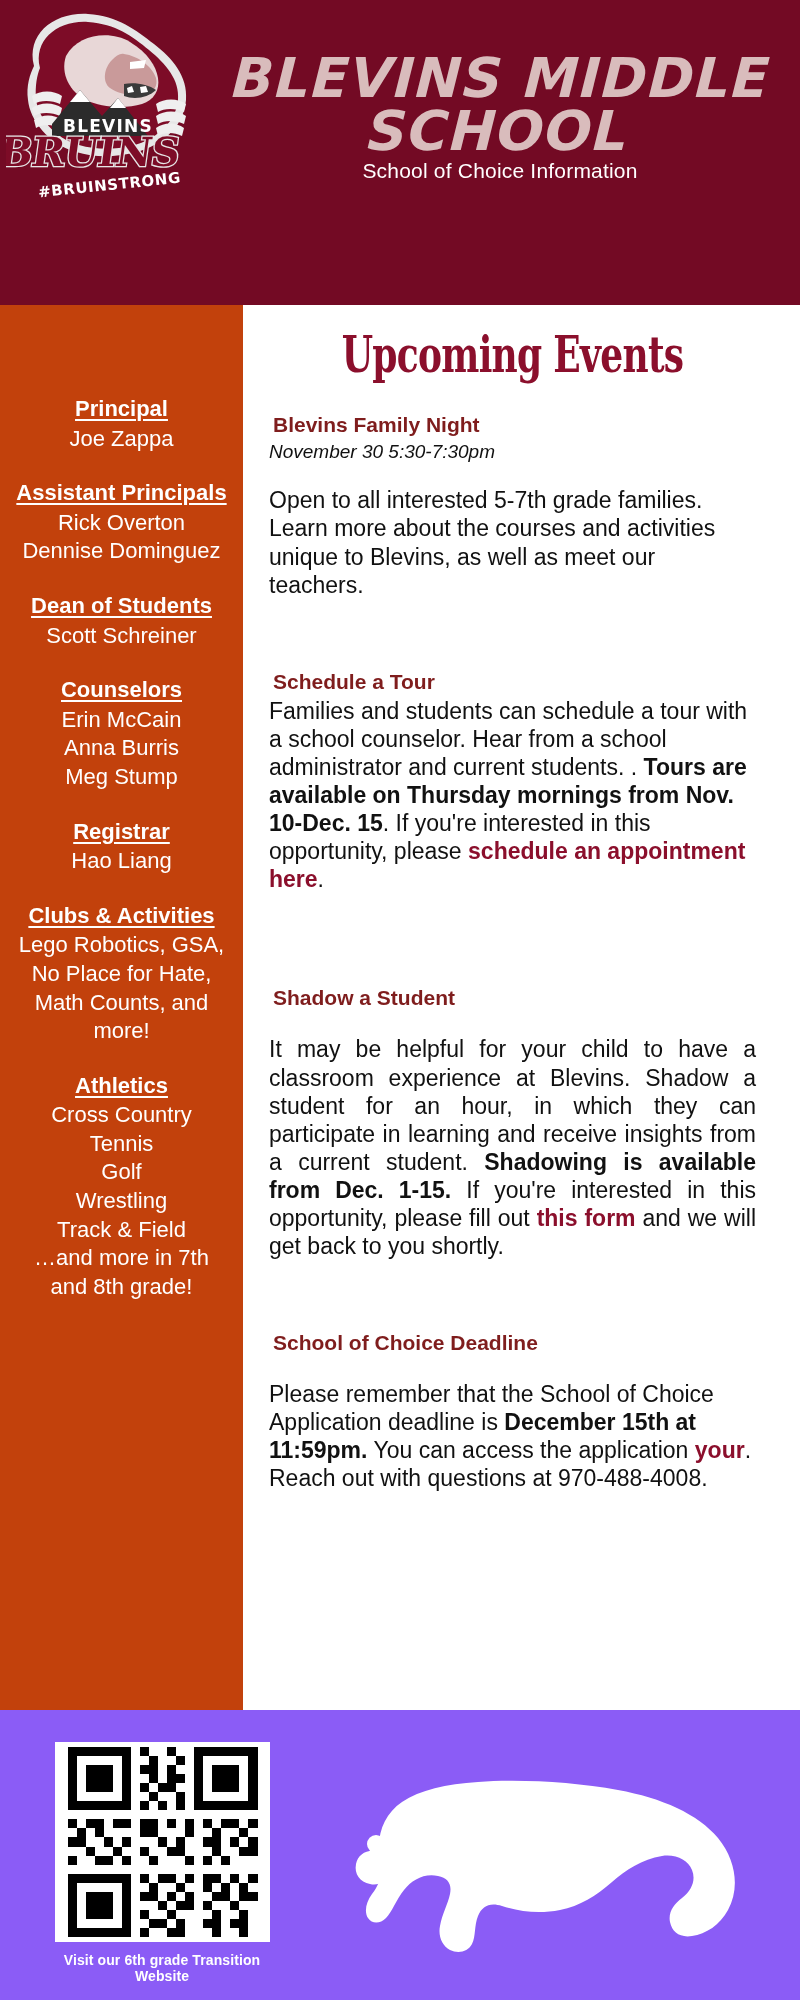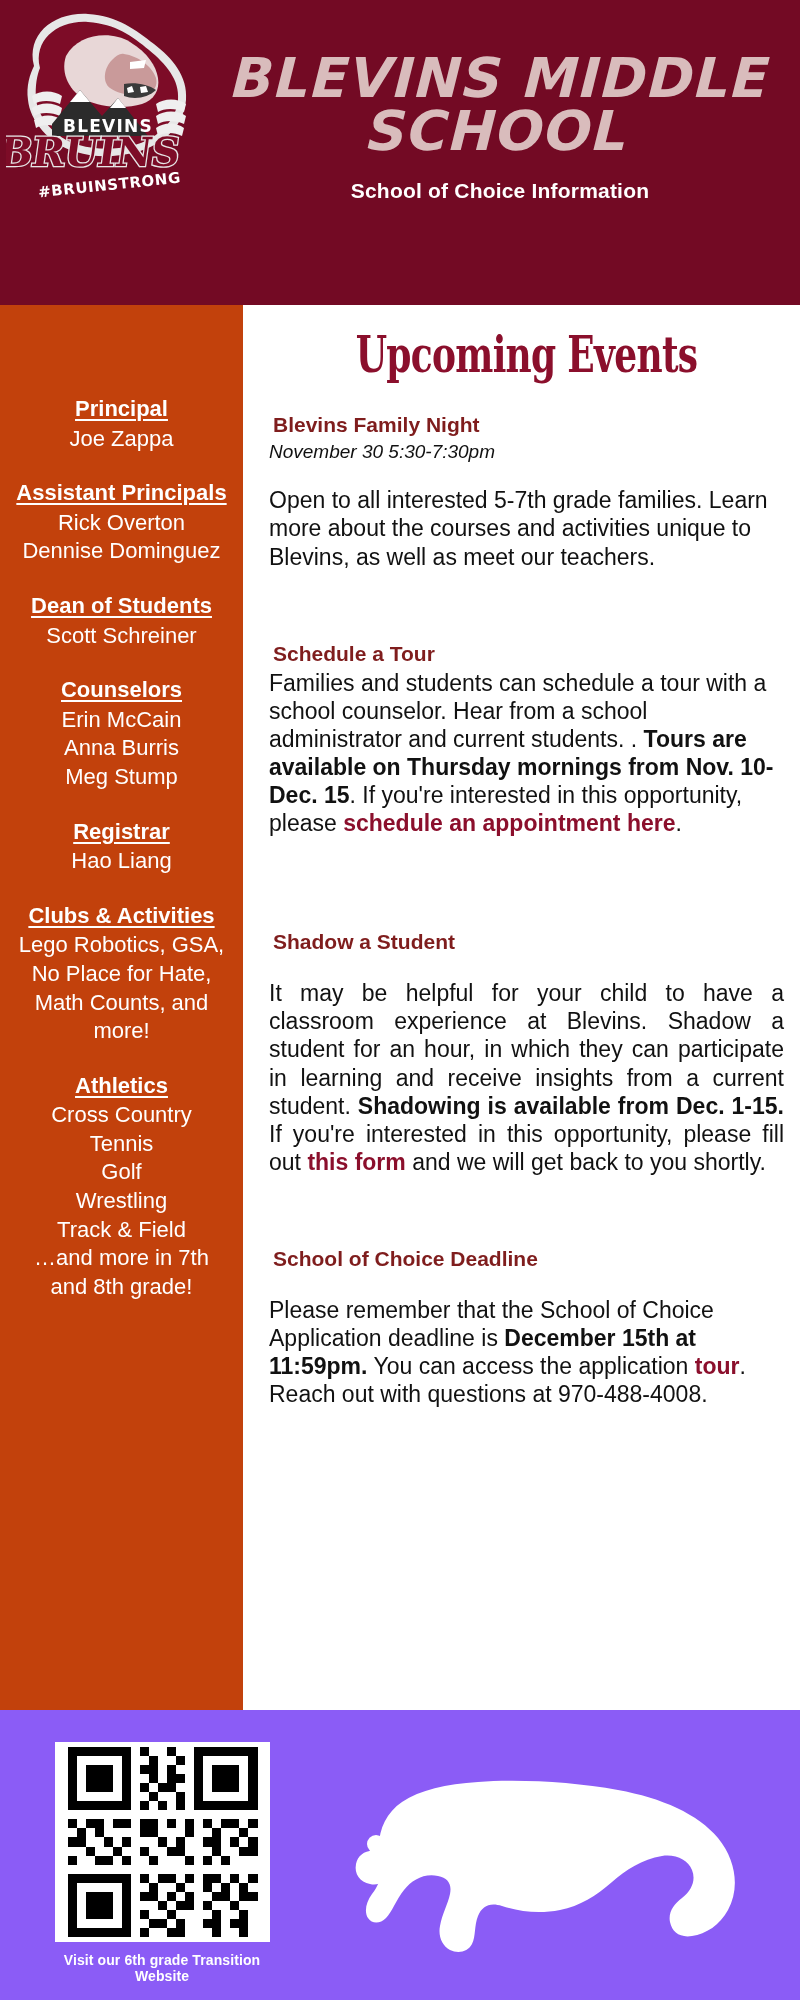--- a/index.html
+++ b/index.html
@@ -30,22 +30,22 @@
   .school-title {
     font-family: "DejaVu Sans", sans-serif;
     font-weight: 700; font-style: italic;
     font-size: 55px; line-height: 0.97;
     letter-spacing: 1.2px;
     color: #d9bcbc;
     text-transform: uppercase;
     transform: skewX(-3deg);
   }
   .school-subtitle {
-    margin-top: 20px;
-    font-size: 21px; color: #ffffff; font-weight: 700;
+    margin-top: 0;
+    font-size: 21px; color: #ffffff; font-weight: 400;
     letter-spacing: 0.2px;
   }
 
   
   .body-area {
     position: relative;
     display: flex;
     width: 800px; height: 1405px;
     background: #ffffff;
   }
@@ -63,21 +63,21 @@
     text-underline-offset: 3px;
     line-height: 1.30;
     margin-bottom: 1px;
   }
   .side-item {
     font-size: 22px; font-weight: 400; line-height: 1.30;
   }
 
   .main {
     flex: 1;
-    padding: 24px 16px 0 26px;
+    padding: 24px 44px 0 26px;
     color: #111111;
     border-radius: 14px;
   }
   .main-title {
     font-family: "DejaVu Serif", serif;
     font-weight: 700;
     font-size: 50px;
     line-height: 1.05;
     color: #8b0f2c;
     text-align: center;
@@ -258,21 +258,21 @@
         <div class="event-title indent">Shadow a Student</div>
         <div class="gap-sm"></div>
         <div class="event-body justify"><span>It may be helpful for your child to have a classroom experience at Blevins. Shadow a student for an hour, in which they can participate in learning and receive insights from a current student. </span><b>Shadowing is available from Dec. 1-15.</b><span> If you're interested in this opportunity, please fill out </span><span class="lnk">this form</span><span> and we will get back to you shortly.</span></div>
       </div>
 
       <div class="gap-md"></div>
 
       <div class="event">
         <div class="event-title indent">School of Choice Deadline</div>
         <div class="gap-sm"></div>
-        <div class="event-body"><span>Please remember that the School of Choice Application deadline is </span><b>December 15th at 11:59pm.</b><span> You can access the application </span><span class="lnk">tour</span><span>. Reach out with questions at 970-488-4008.</span></div>
+        <div class="event-body"><span>Please remember that the School of Choice Application deadline is </span><b>December 15th at 11:59pm.</b><span> You can access the application </span><span class="lnk">your</span><span>. Reach out with questions at 970-488-4008.</span></div>
       </div>
 
     </div>
   </div>
 
   <div class="footer">
 
     <div class="qr-block">
       <div class="qr-code">
         <svg width="205" height="190" viewBox="0 0 21 21" shape-rendering="crispEdges">

